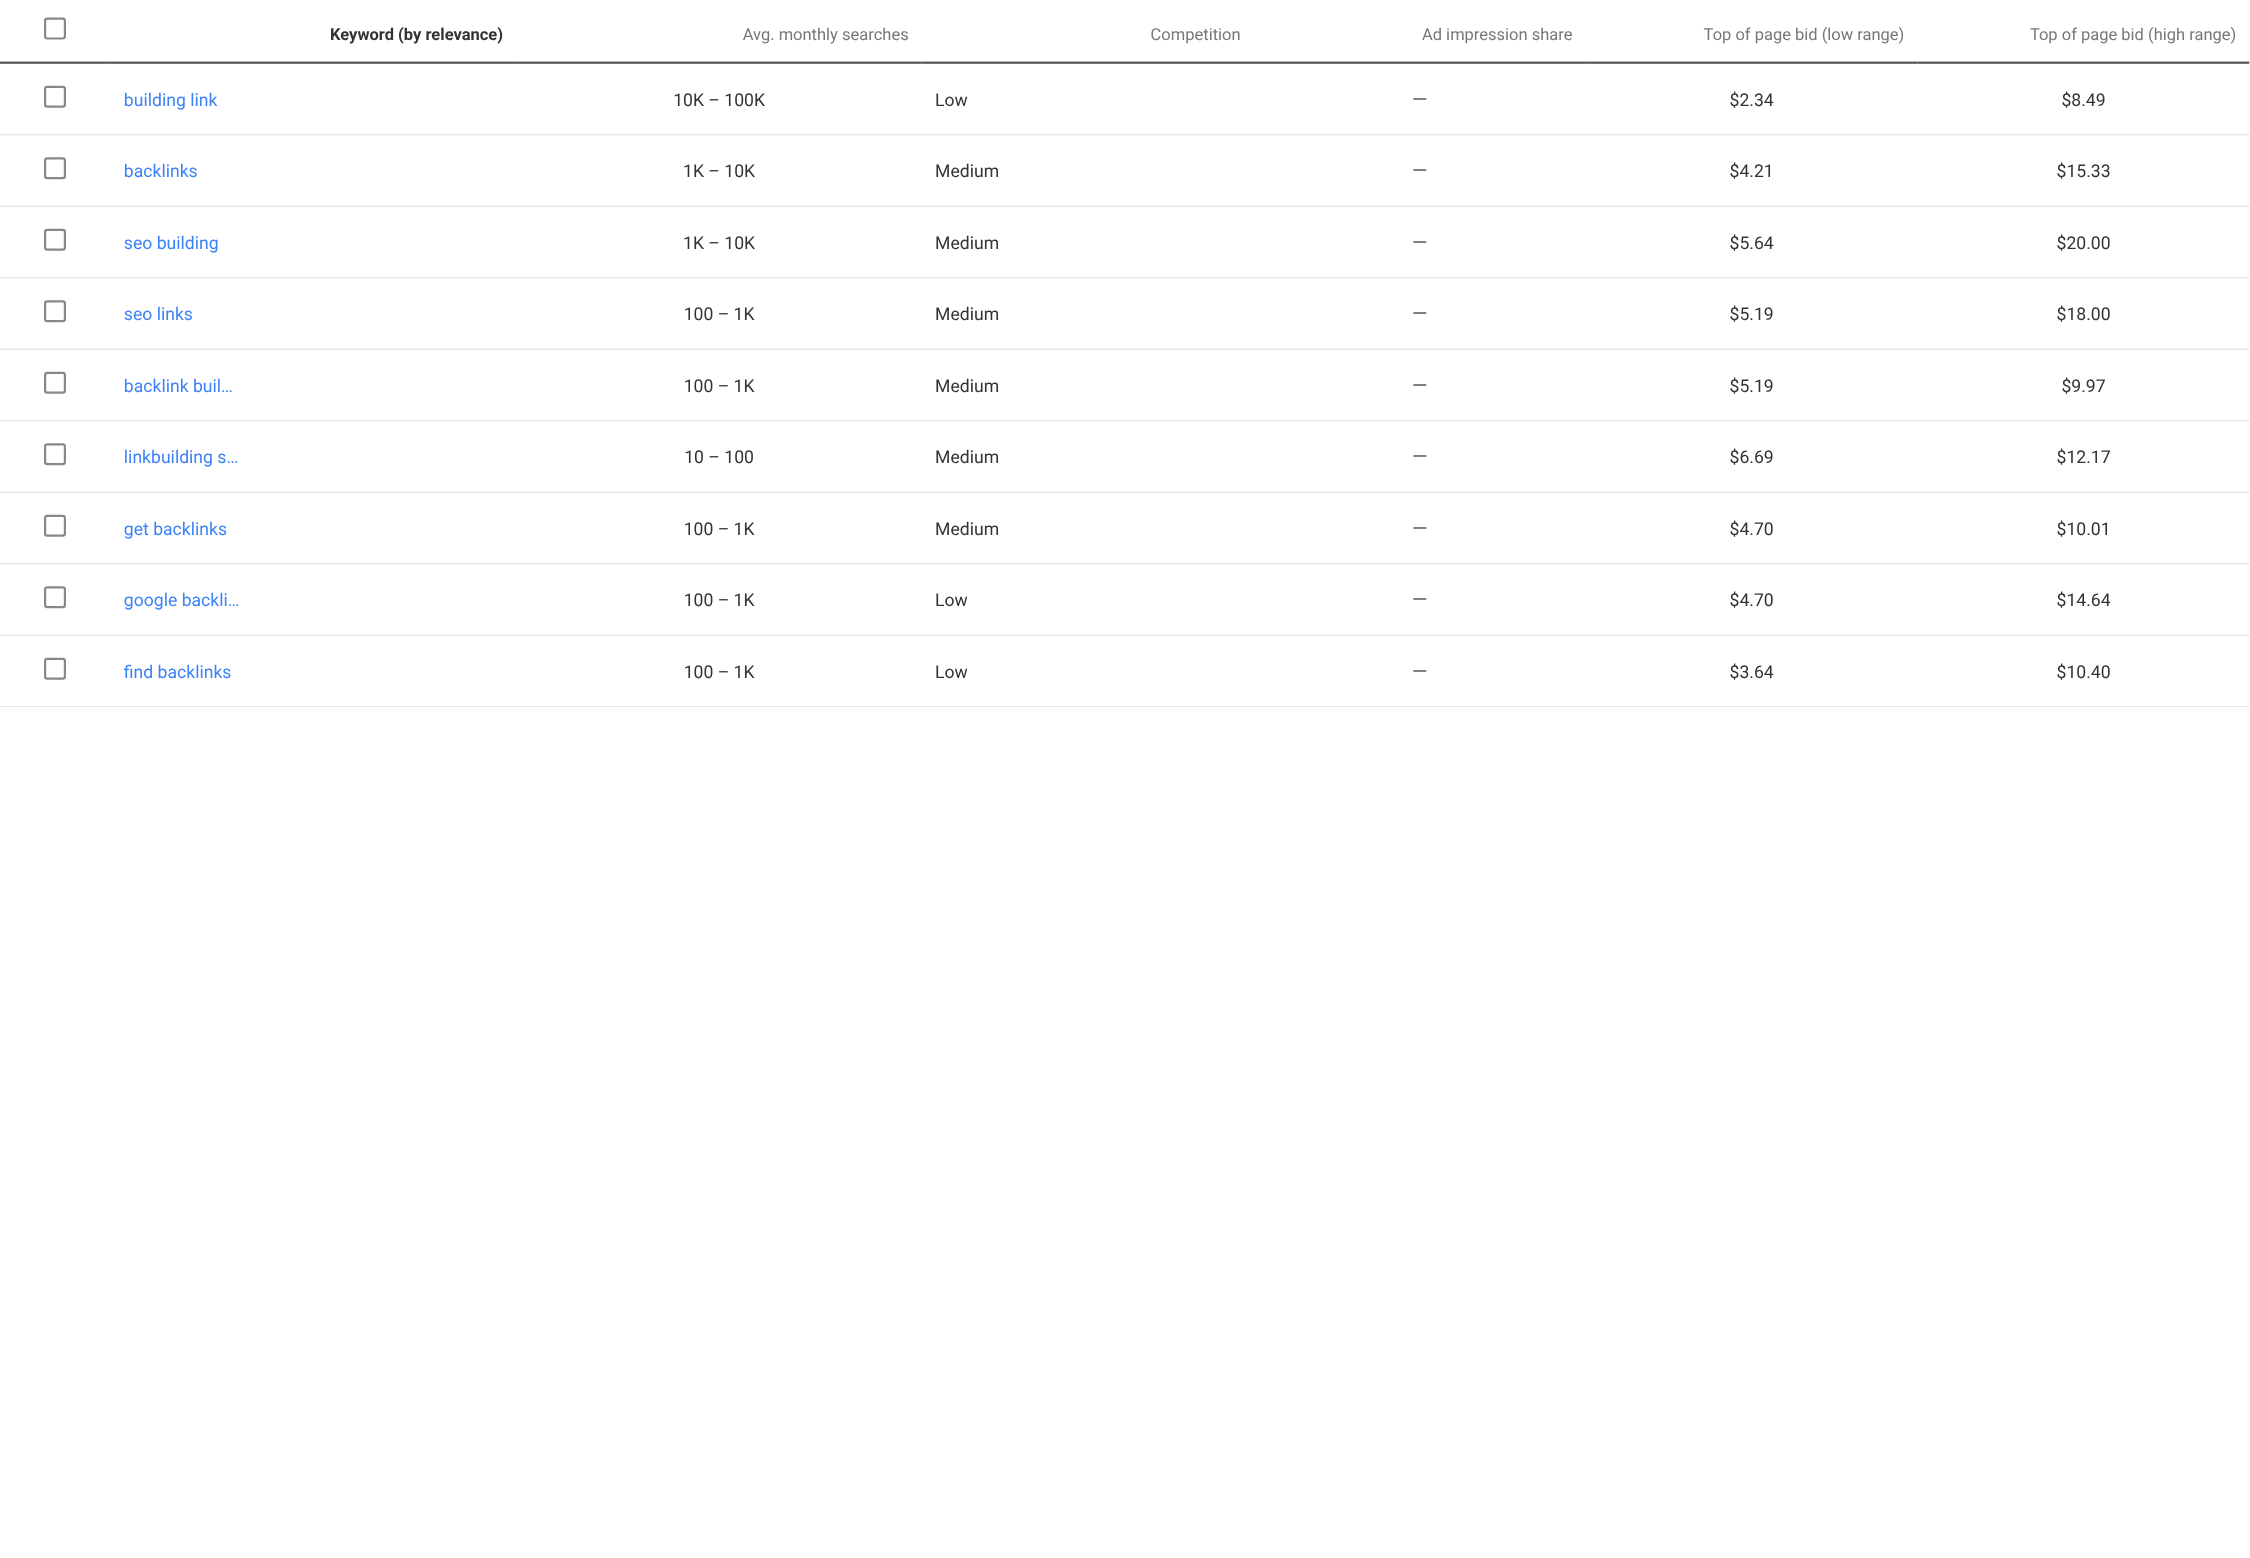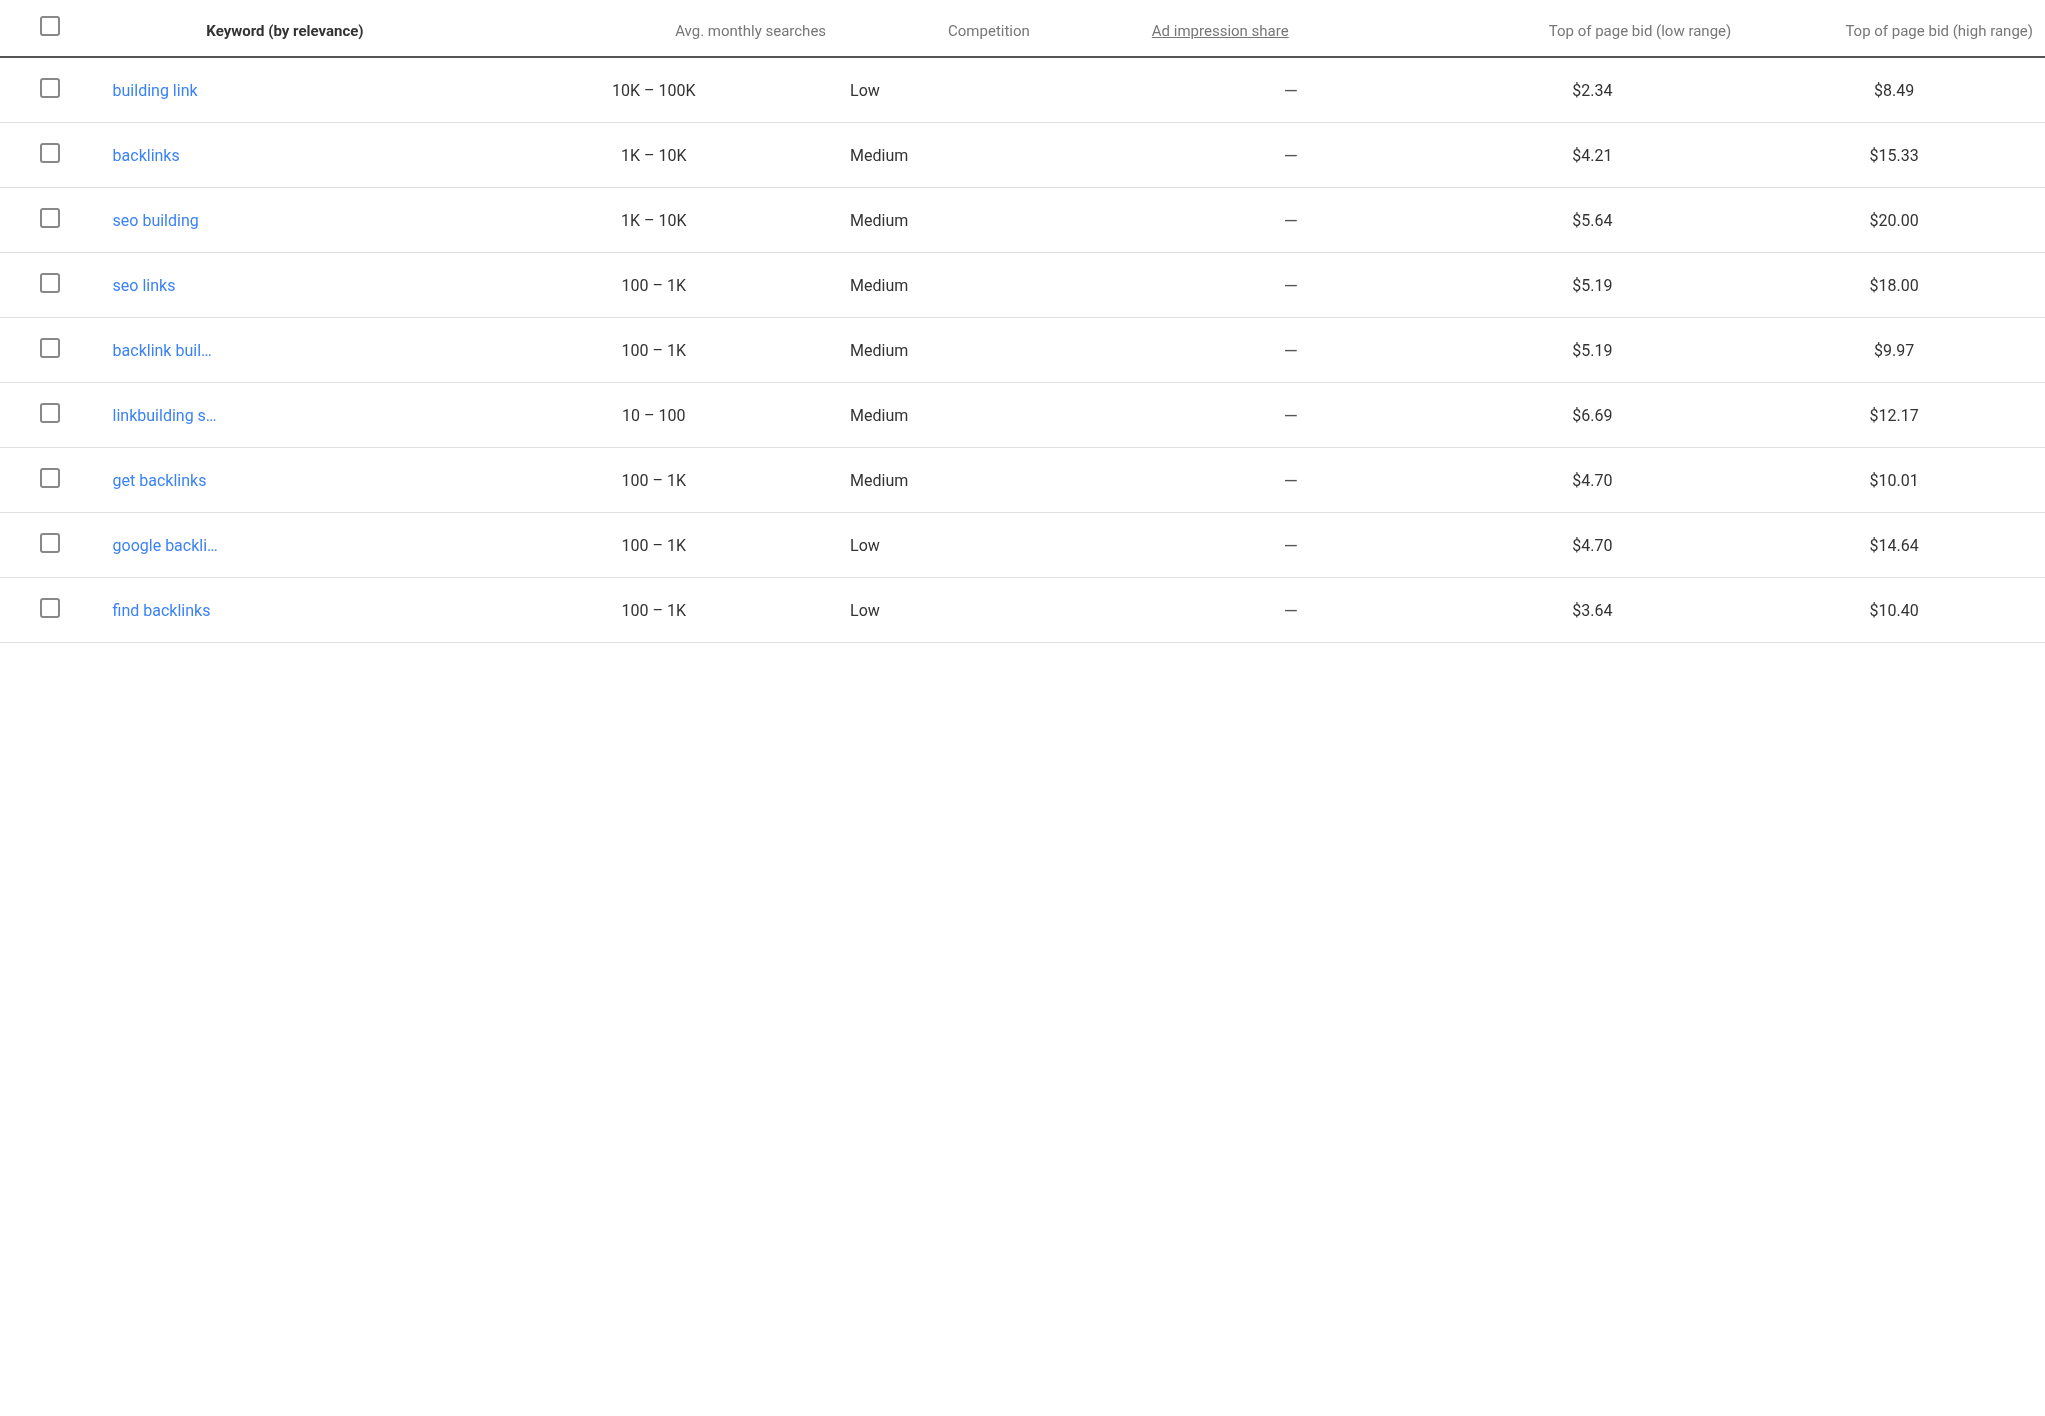--- a/index.html
+++ b/index.html
@@ -37,35 +37,34 @@
     thead tr {
       border-bottom: 2px solid #555;
     }
 
     thead th {
       padding: 16px 12px;
       font-weight: 400;
       color: #777;
       font-size: 15px;
       vertical-align: bottom;
-      text-align: center;
+      text-align: right;
     }
 
     thead th.col-check-header {
       text-align: center;
       vertical-align: middle;
     }
 
     thead th.right-align {
       text-align: right;
     }
 
     thead th.center-align {
-      text-align: left;
-      text-decoration: underline;
+      text-align: right;
     }
 
     tbody tr {
       border-bottom: 1px solid #e0e0e0;
     }
 
     tbody td {
       padding: 20px 12px;
       font-size: 16px;
       color: #333;

